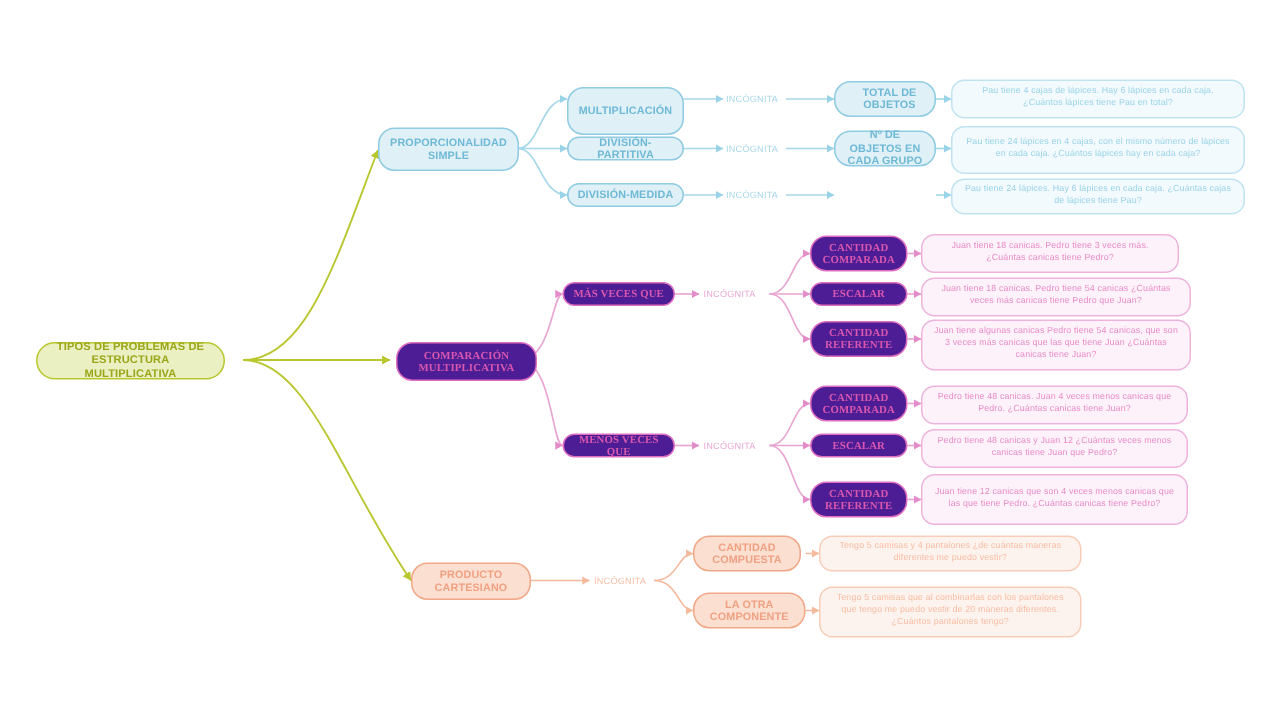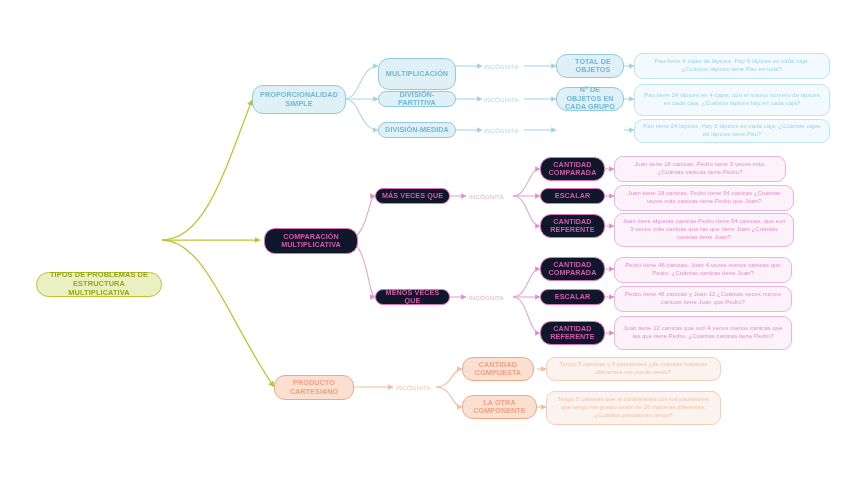--- a/index.html
+++ b/index.html
@@ -20,22 +20,22 @@
   
   .n-blue{background:#dff0f7;border:1.3px solid #8fcbe2;color:#6fb9d6;
           font-size:7.2px;padding:3px 5px;}
   .n-blue-leaf{background:#f2fafd;border:1.1px solid #bfe3f0;color:#9ad3e8;
           font-size:5.9px;font-weight:normal;padding:3px 6px;line-height:1.35;
           border-radius:9px;}
   .lbl-blue{position:absolute;color:#a9d8ea;font-size:6.1px;font-weight:normal;
           letter-spacing:.15px;white-space:nowrap;}
 
   
-  .n-pink{background:#0f172a;border:1.3px solid #e06fc0;color:#d957ae;
-          font-size:7.2px;padding:3px 5px;}
+  .n-pink{background:#4c1d95;border:1.3px solid #e06fc0;color:#d957ae;
+          font-size:7.2px;padding:3px 5px;font-family:Liberation Serif, serif;}
   .n-pink-leaf{background:#fdf2f9;border:1.1px solid #eeb3dd;color:#e88cc9;
           font-size:5.9px;font-weight:normal;padding:3px 6px;line-height:1.35;
           border-radius:9px;}
   .lbl-pink{position:absolute;color:#e9a9d4;font-size:6.1px;font-weight:normal;
           letter-spacing:.15px;white-space:nowrap;}
 
   
   .n-orange{background:#fbdfd0;border:1.3px solid #f0a887;color:#f0a183;
           font-size:7.2px;padding:3px 5px;}
   .n-orange-leaf{background:#fdf3ee;border:1.1px solid #f8cdb8;color:#f8bda3;
@@ -107,21 +107,21 @@
 
     <g fill="none" stroke="#f5b99e" stroke-width="1.1">
       <path d="M354,387 L393,387" marker-end="url(#ao)"></path>
       <path d="M436,387 C452,387 452,369 462,369" marker-end="url(#ao)"></path>
       <path d="M436,387 C452,387 452,407 462,407" marker-end="url(#ao)"></path>
       <path d="M537,369 L546,369" marker-end="url(#ao)"></path>
       <path d="M537,407 L546,407" marker-end="url(#ao)"></path>
     </g>
   </svg>
 
-  <div class="node n-root" style="left:36px;top:228px;width:126px;height:25px;margin-top:44px;">
+  <div class="node n-root" style="left:24px;top:228px;width:126px;height:25px;">
     <span>TIPOS DE PROBLEMAS DE ESTRUCTURA MULTIPLICATIVA</span>
   </div>
 
   <div class="node n-blue" style="left:252px;top:85px;width:94px;height:29px;">
     <span>PROPORCIONALIDAD SIMPLE</span>
   </div>
 
   <div class="node n-blue" style="left:378px;top:58px;width:78px;height:32px;">
     <span>MULTIPLICACIÓN</span>
   </div>

